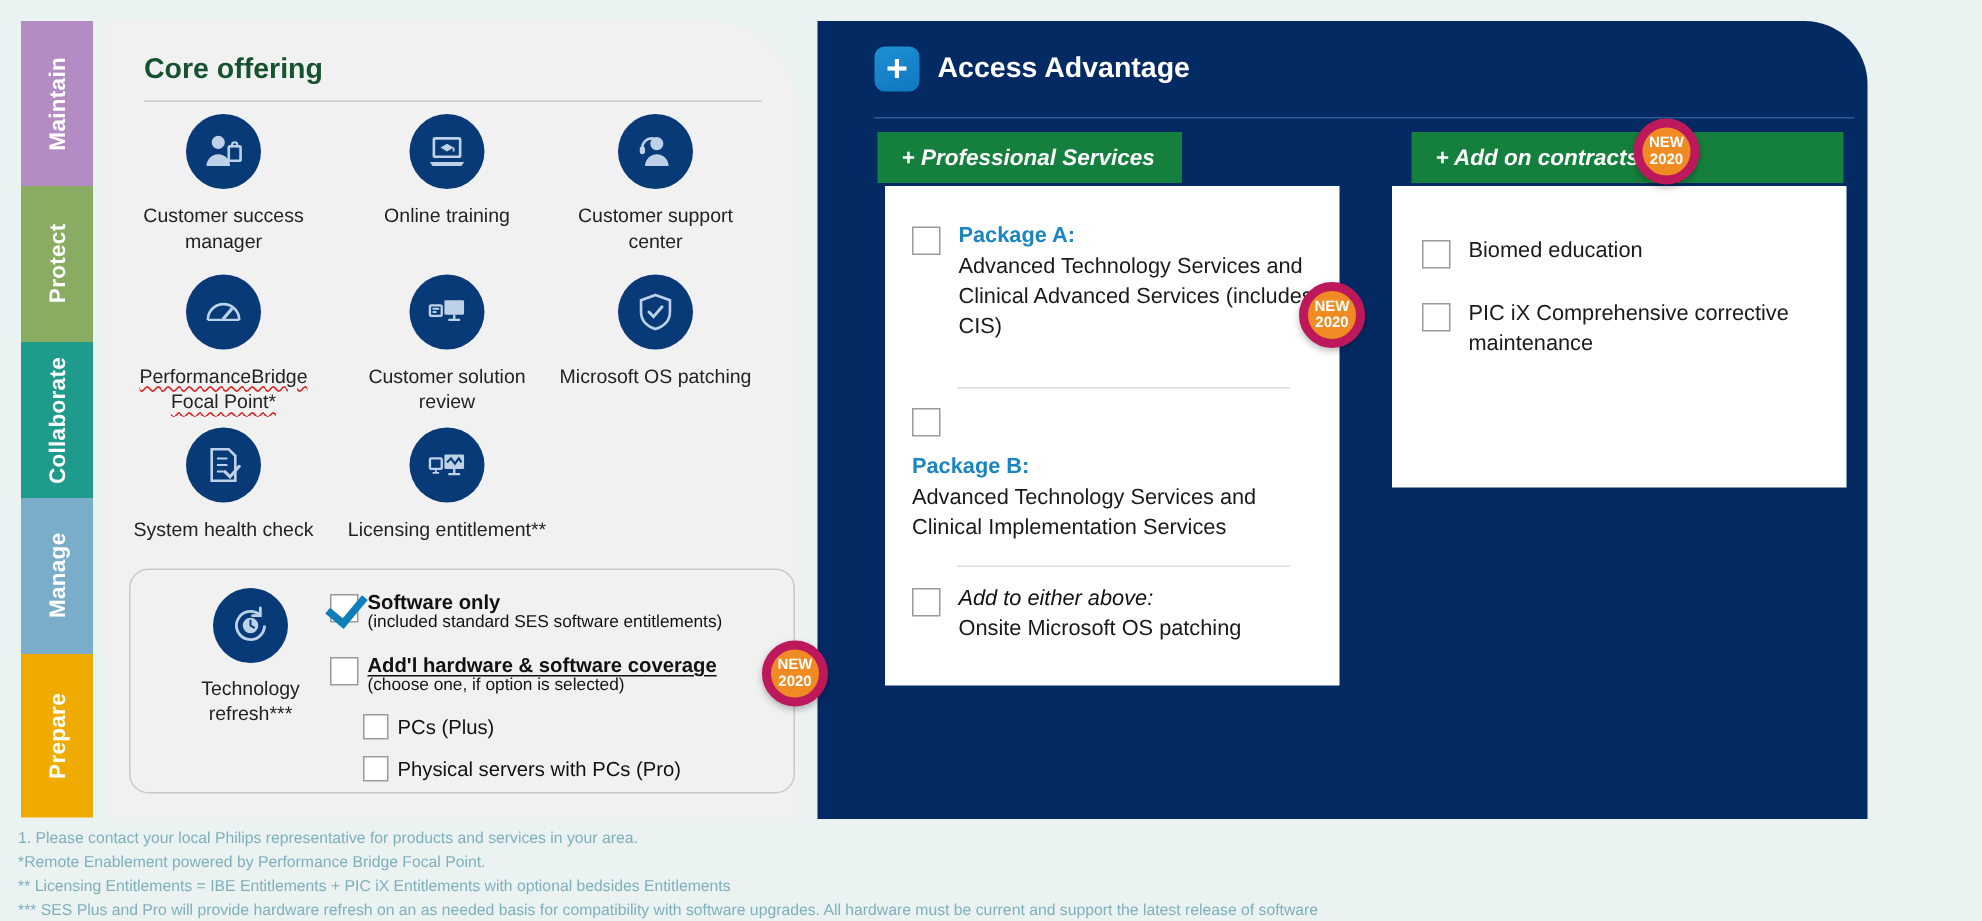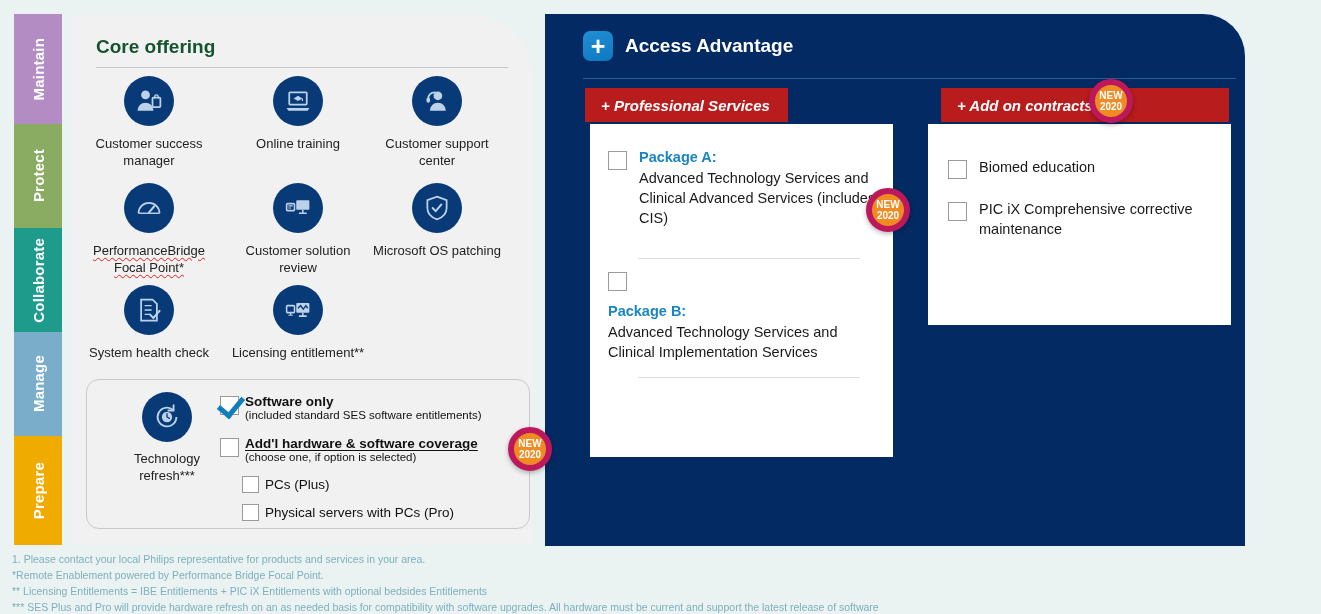--- a/index.html
+++ b/index.html
@@ -32,21 +32,21 @@
     width: 30px; height: 30px; border-radius: 7px;
     background: linear-gradient(160deg,#1f8fd4,#0f78c0);
     display: flex; align-items: center; justify-content: center;
     color: #fff; font-size: 25px; font-weight: bold; line-height: 1;
   }
   .aa-title { color: #ffffff; font-size: 19px; font-weight: bold; }
   .aa-rule { position: absolute; left: 38px; top: 64px; width: 653px; height: 1px; background: #2a5b96; }
 
   .tab {
     position: absolute; height: 34px; padding: 16px 16px;
-    background: #b91c1c; color: #ffffff;
+    background: #15803d; color: #ffffff;
     font-style: italic; font-size: 15px; font-weight: bold;
     display: flex; align-items: center;
   }
   .tab.ps { left: 40px; top: 74px; width: 203px; }
   .tab.ao { left: 385px; top: 74px; width: 288px; margin-left: 11px; }
 
   .white-card { position: absolute; background: #ffffff; }
   .white-card.ps { left: 45px; top: 110px; width: 303px; height: 333px; }
   .white-card.ao { left: 383px; top: 110px; width: 303px; height: 201px; }
 
@@ -179,20 +179,27 @@
 
       <div class="cbrow" style="left:18px;top:146px;width:272px;flex-direction:column;">
         <div class="cbx"></div>
         <div>
           <div class="pkg-title">Package B:</div>
           <div class="pkg-body">Advanced Technology Services and Clinical Implementation Services</div>
         </div>
       </div>
       <div class="card-sep" style="left:48px;top:253px;width:222px;"></div>
 
+      <div class="cbrow" style="left:18px;top:266px;width:272px;">
+        <div class="cbx"></div>
+        <div>
+          <div class="pkg-body it" style="color:#111;">Add to either above:</div>
+          <div class="pkg-body">Onsite Microsoft OS patching</div>
+        </div>
+      </div>
     </div>
 
     <div class="white-card ao">
       <div class="cbrow" style="left:20px;top:34px;width:266px;">
         <div class="cbx"></div>
         <div class="pkg-body">Biomed education</div>
       </div>
       <div class="cbrow" style="left:20px;top:76px;width:266px;">
         <div class="cbx"></div>
         <div class="pkg-body">PIC iX Comprehensive corrective maintenance</div>

